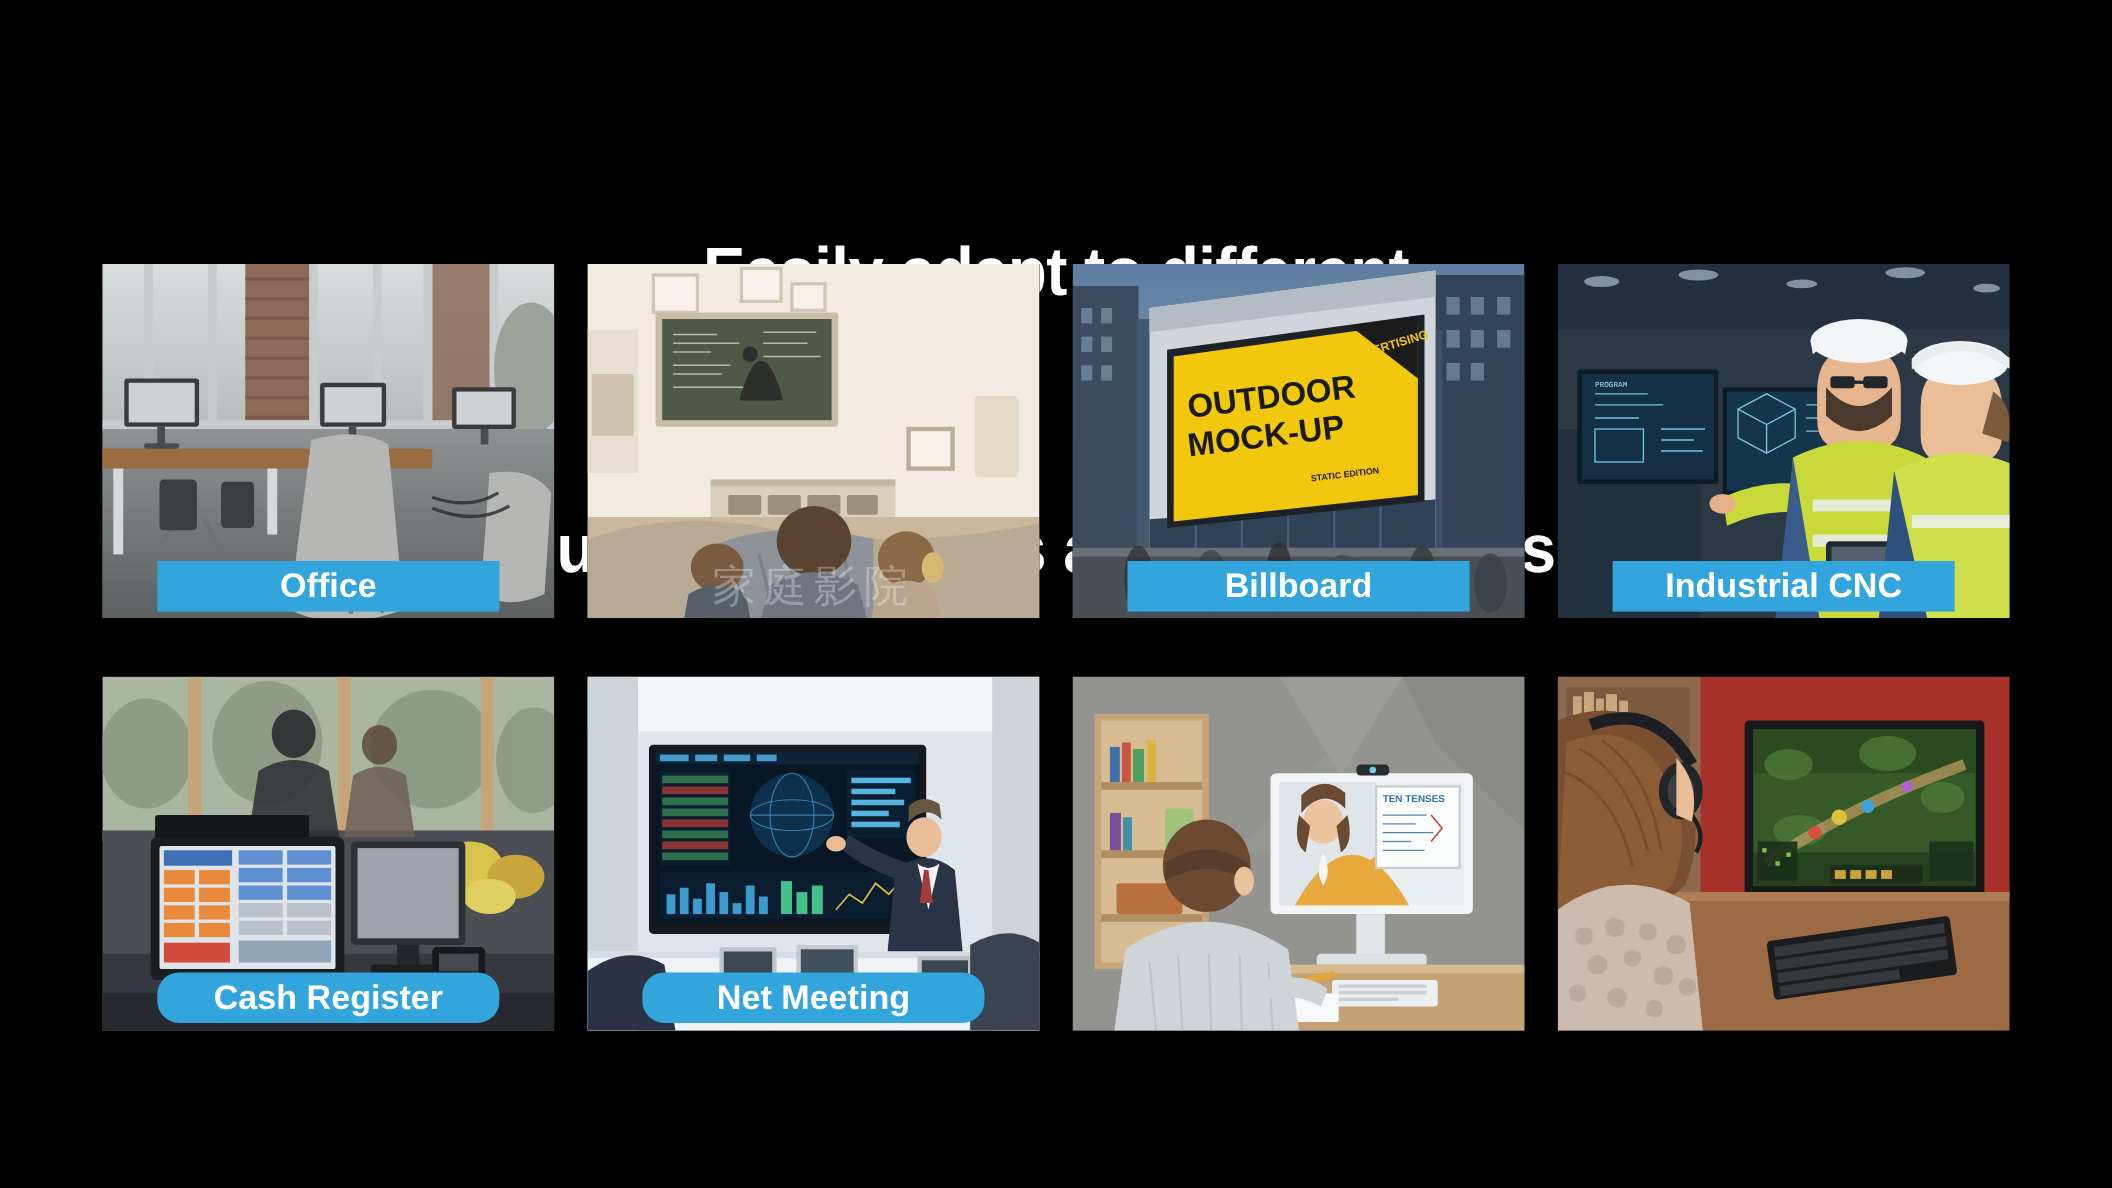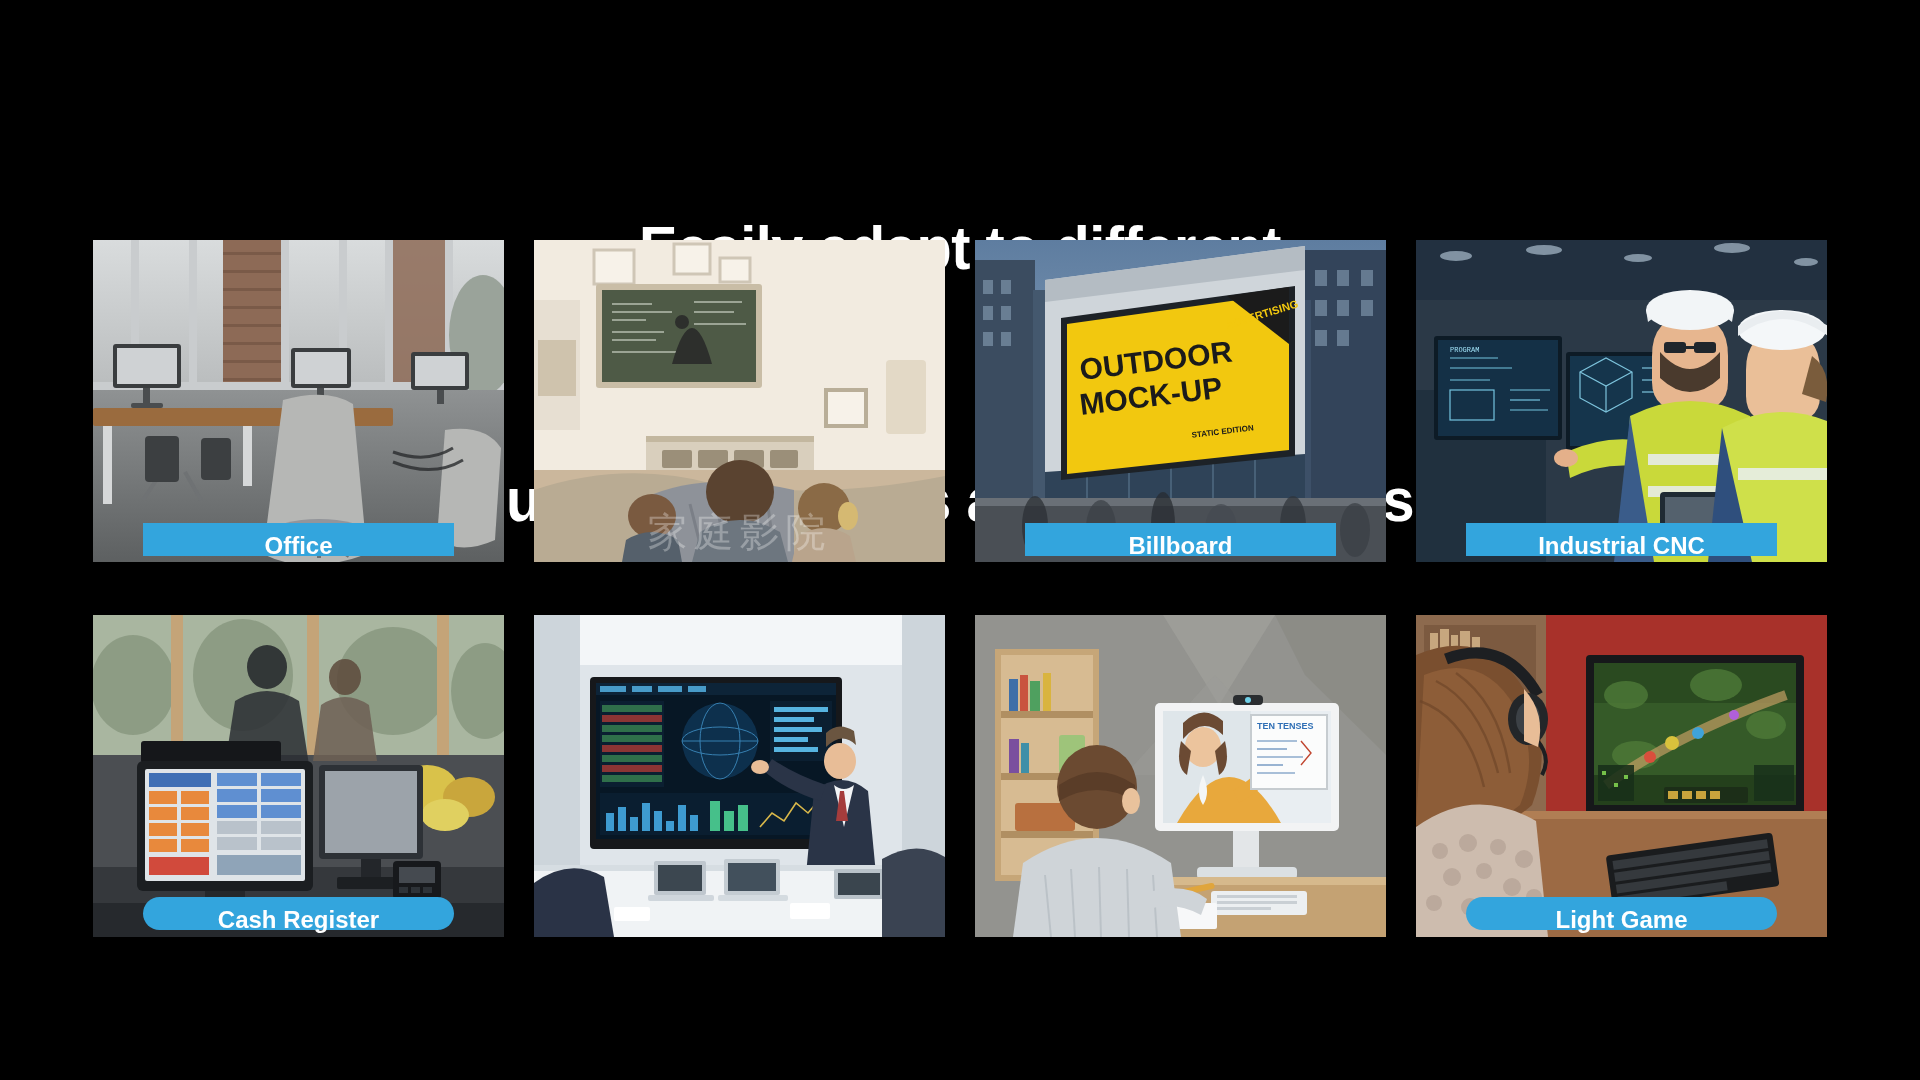--- a/index.html
+++ b/index.html
@@ -65,26 +65,26 @@
     height: 100%;
     display: block;
   }
 
   
   .caption {
     position: absolute;
     left: 50px;
     right: 50px;
     bottom: 6px;
-    height: 33px;
+    height: 46px;
     background: #33a5dd;
     color: #ffffff;
     font-family: "Liberation Sans", sans-serif;
     font-weight: bold;
-    font-size: 24px;
+    font-size: 31px;
     line-height: 46px;
     text-align: center;
     white-space: nowrap;
     z-index: 6;
   }
   .tile.r2 .caption { bottom: 7px; border-radius: 20px; }
 
   
   .watermark {
     position: absolute;
@@ -629,20 +629,21 @@
         </g>
 
         <path d="M0 268 q36 -26 70 -6 l10 60 l-80 0 z" fill="#2a3346"></path>
         <path d="M348 244 q34 -20 63 -2 l0 80 l-63 0 z" fill="#3a4352"></path>
 
         <g fill="#ffffff">
           <rect x="256" y="288" width="40" height="16" rx="2"></rect>
           <rect x="80" y="292" width="36" height="14" rx="2"></rect>
         </g>
       </svg>
+      <div class="caption">Net Meeting</div>
     </div>
 
     <div class="tile r2">
       <svg class="photo" viewBox="0 0 411 322" preserveAspectRatio="none">
         <rect width="411" height="322" fill="#8e8e8c"></rect>
 
         <rect x="0" y="0" width="411" height="322" fill="#93938f"></rect>
         <path d="M188 0 L300 0 L244 90 Z" fill="#a3a39f" opacity="0.6"></path>
         <path d="M300 0 L411 0 L411 140 L330 60 Z" fill="#87877f" opacity="0.55"></path>
         <path d="M150 160 L240 60 L330 160 Z" fill="#9c9c97" opacity="0.5"></path>
@@ -841,17 +842,16 @@
               <circle cx="36" cy="262" r="9"></circle>
               <circle cx="68" cy="256" r="8"></circle>
             <circle cx="96" cy="272" r="9"></circle>
               <circle cx="18" cy="288" r="8"></circle>
               <circle cx="54" cy="292" r="9"></circle>
             <circle cx="88" cy="302" r="8"></circle>
               <circle cx="118" cy="282" r="8"></circle>
           </g>
         </g>
       </svg>
-      <div class="caption">Light Game</div>
     </div>
 
   </div>
 </div>
 
 </body></html>

